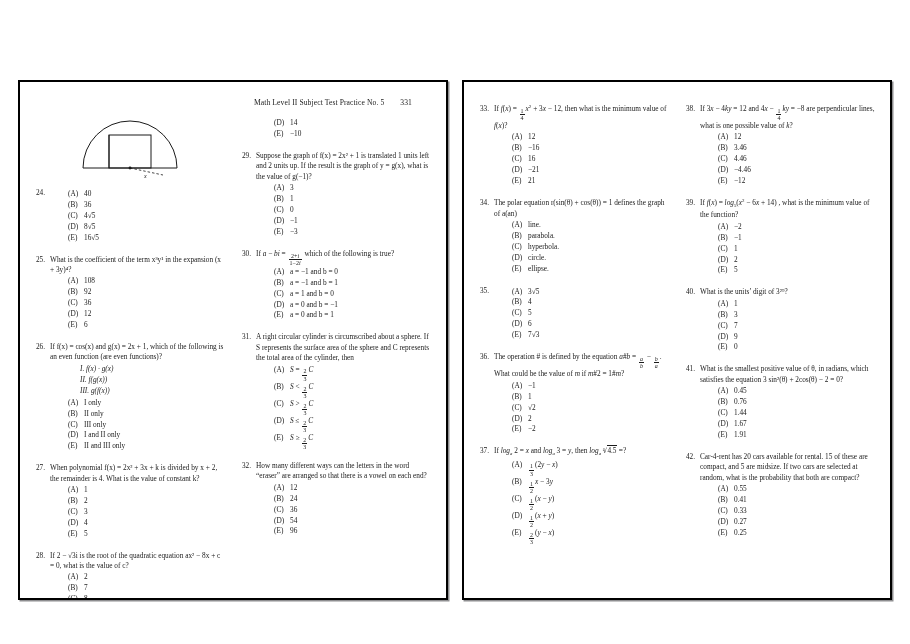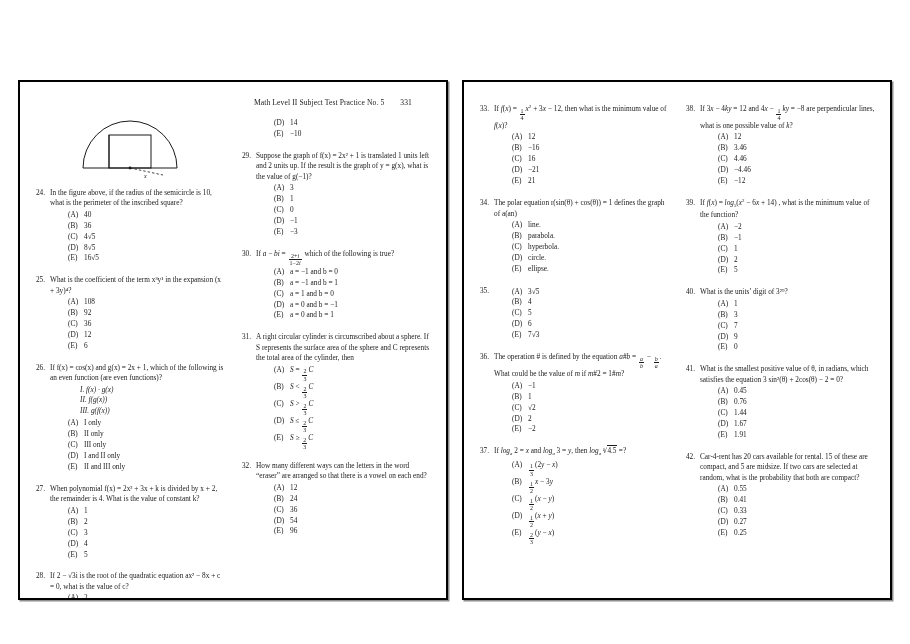--- a/index.html
+++ b/index.html
@@ -126,21 +126,20 @@
             <line x1="34" y1="15" x2="34" y2="48" stroke="#1a1a1a" stroke-width="1"></line>
             <circle cx="55" cy="48" r="1.4" fill="#1a1a1a"></circle>
             <line x1="55" y1="48" x2="88" y2="55" stroke="#1a1a1a" stroke-width=".8" stroke-dasharray="2.5,2"></line>
             <text x="69" y="58" font-size="6" font-style="italic" font-family="'Liberation Serif', serif" fill="#1a1a1a">x</text>
           </svg>
         </div>
 
         <div class="q">
           <div class="q-num">24.</div>
           <div class="q-body">
-            <p class="q-stem">In the figure above, if the radius of the semicircle is 10, what is the perimeter of the inscribed square?</p>
             <ul class="choices">
               <li>
                   <span class="ch-lab">(A)</span>
                   <span class="ch-txt">40</span>
                 </li>
               <li>
                   <span class="ch-lab">(B)</span>
                   <span class="ch-txt">36</span>
                 </li>
               <li>

